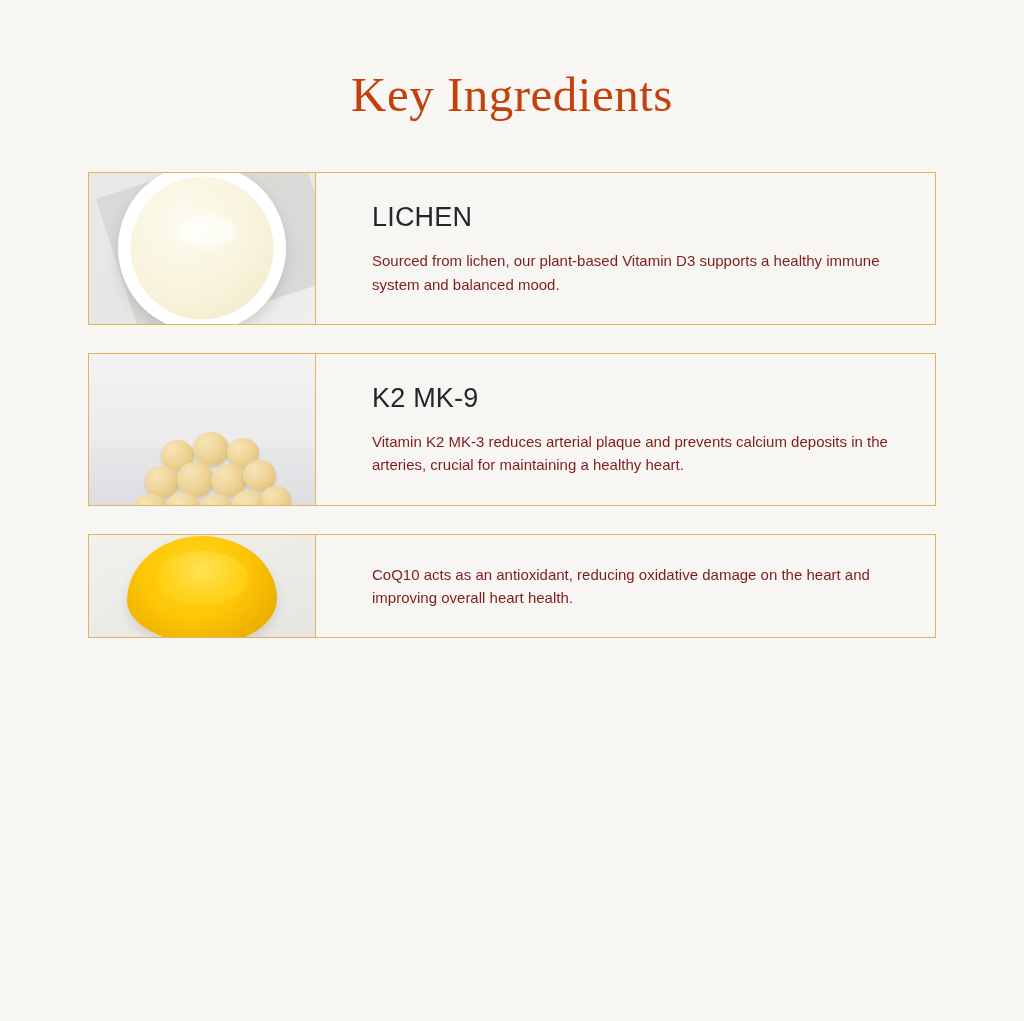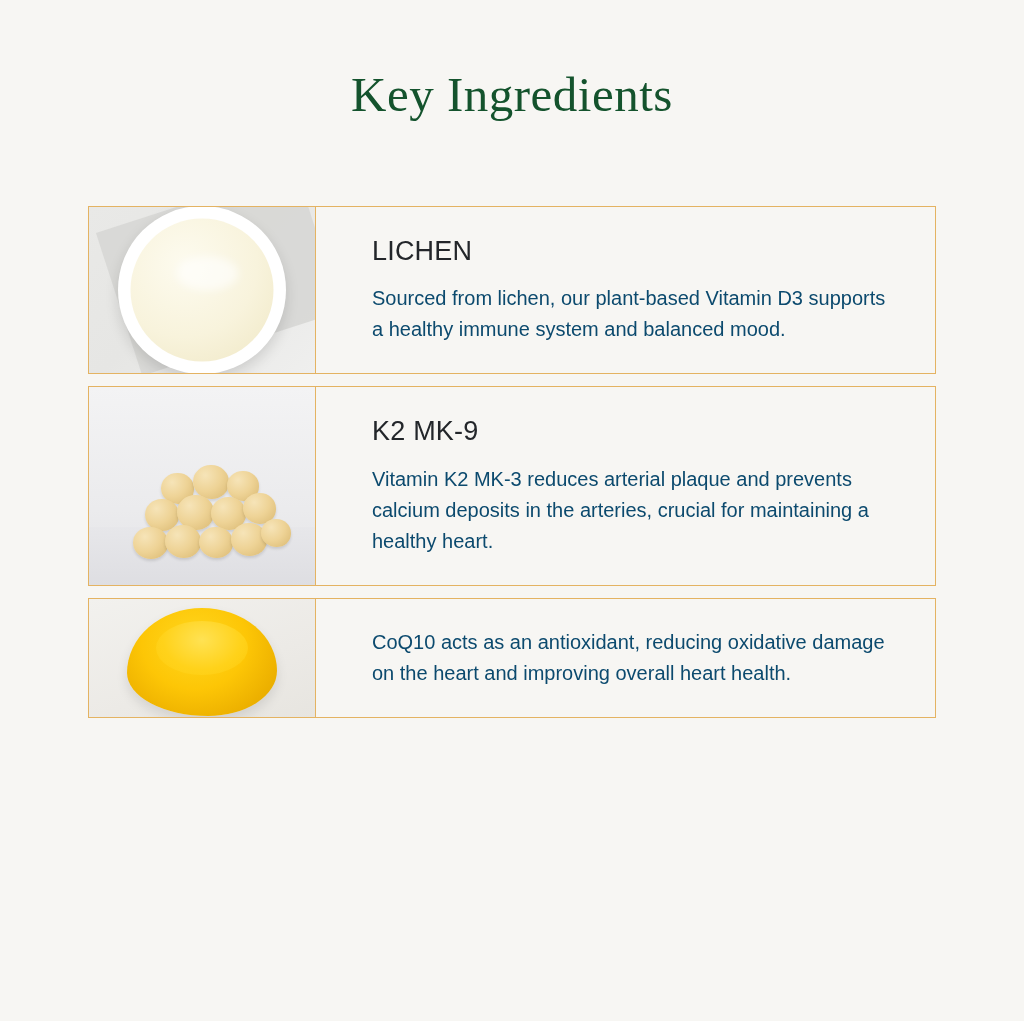--- a/index.html
+++ b/index.html
@@ -17,32 +17,32 @@
     position: relative;
     width: 1024px;
     height: 1021px;
     background: #f7f6f3;
   }
   .page-title {
     text-align: center;
     font-family: "Liberation Serif", serif;
     font-size: 49px;
     font-weight: 400;
-    color: #14532d;
+    color: #c2410c;
     letter-spacing: 0.5px;
     padding-top: 68px;
     margin: 0;
     line-height: 1.1;
   }
   .cards {
-    margin-top: 84px;
+    margin-top: 50px;
     padding: 0 88px;
     display: flex;
     flex-direction: column;
-    gap: 12px;
+    gap: 28px;
   }
   .card {
     display: flex;
     align-items: stretch;
     border: 1px solid #e4b362;
     background: transparent;
     box-sizing: border-box;
   }
   .card-media {
     width: 226px;
@@ -61,23 +61,23 @@
   }
   .card-heading {
     font-size: 27px;
     font-weight: 400;
     color: #23262a;
     margin: 0 0 16px 0;
     letter-spacing: 0.2px;
     line-height: 1.2;
   }
   .card-text {
-    font-size: 20px;
+    font-size: 15px;
     line-height: 1.55;
-    color: #0c4a6e;
+    color: #7f1d1d;
     margin: 0;
     max-width: 540px;
   }
 
   
   .media-lichen {
     background: linear-gradient(135deg, #e9e9e7 0%, #e6e6e4 45%, #efefee 100%);
   }
   .media-lichen .shadow-wedge {
     position: absolute;

